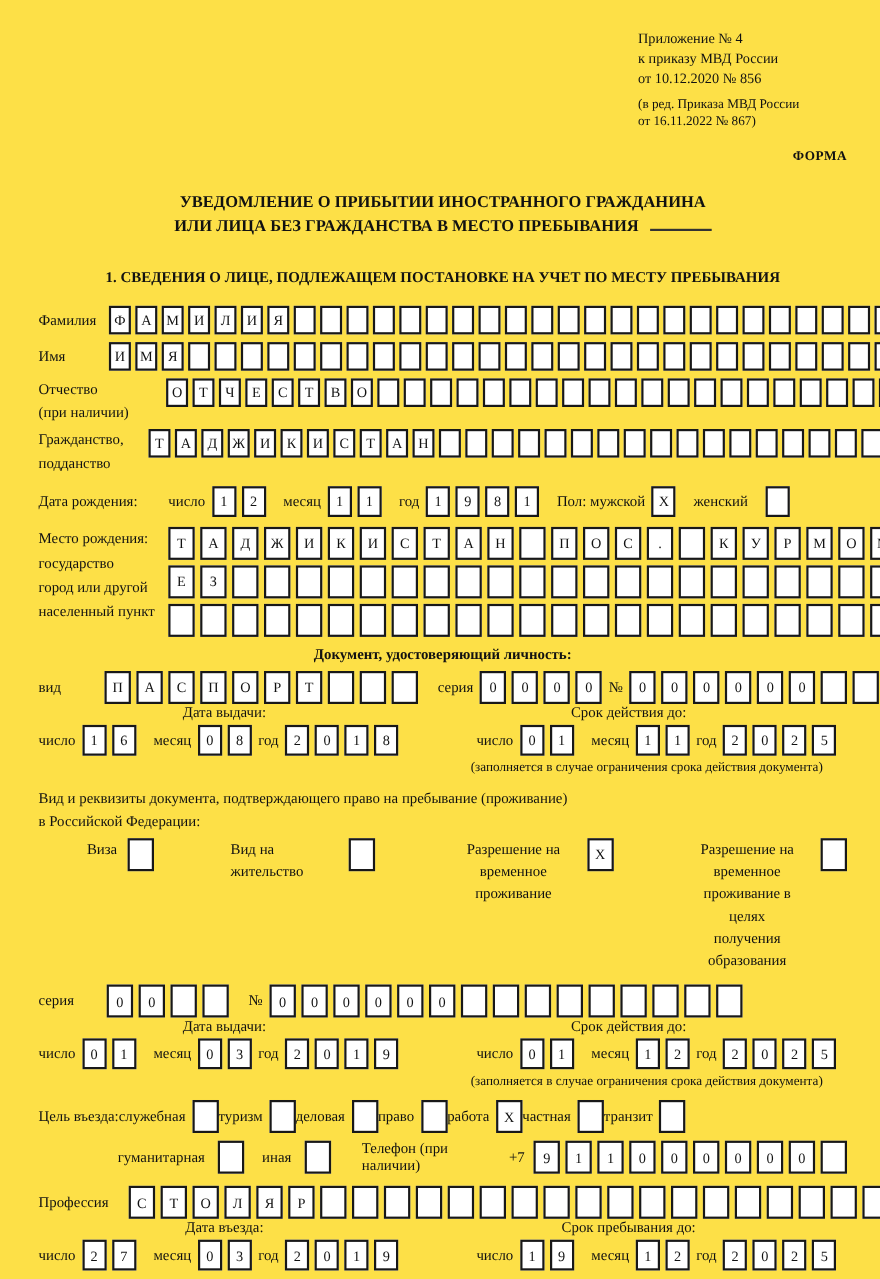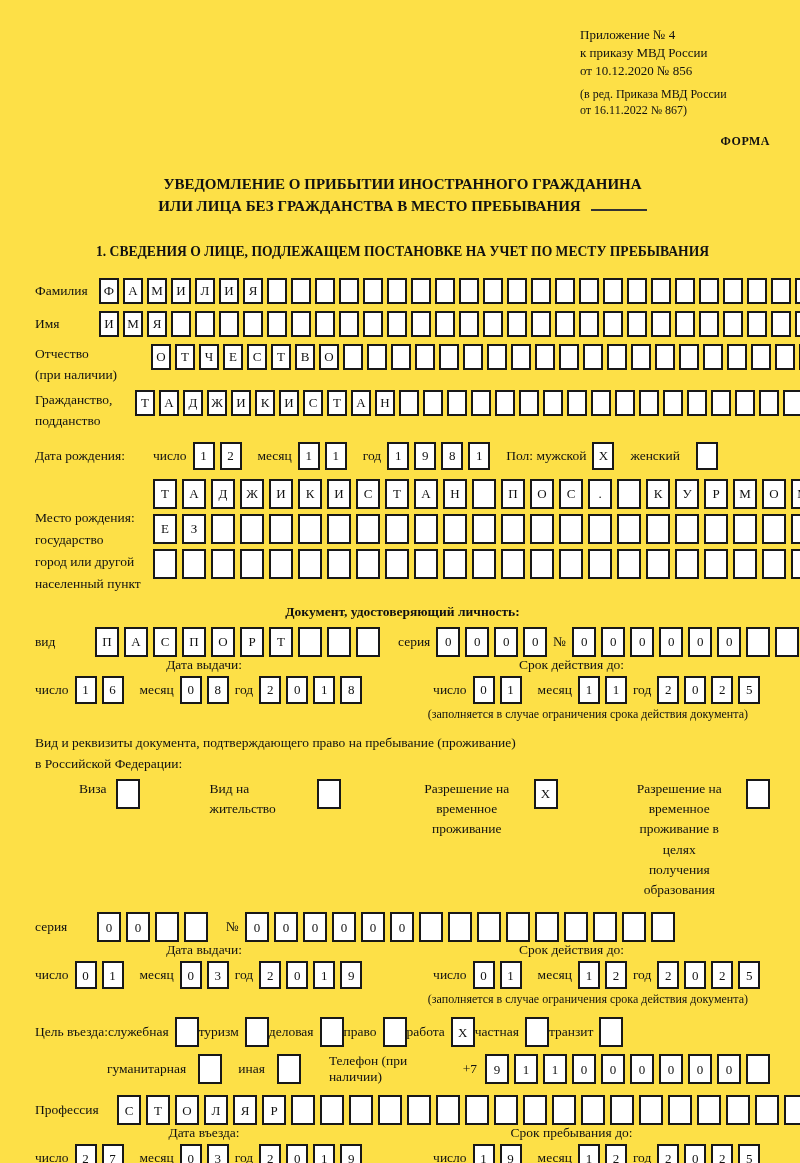--- a/index.html
+++ b/index.html
@@ -245,21 +245,21 @@
           <span class="cell">X</span>
         </span>
       <span class="gap10">женский</span>
       <span class="cells md gap10">
           <span class="cell"></span>
         </span>
     </span>
   </div>
 
   <div class="row start" style="margin-top:9px;">
-    <div class="lbl-lines" style="width:118px;line-height:1.65;margin-top:28px;">
+    <div class="lbl-lines" style="width:118px;line-height:1.65;">
       <div>Место рождения:</div>
       <div>государство</div>
       <div>город или другой</div>
       <div>населенный пункт</div>
     </div>
     <div class="stack">
       <div class="cells lg">
           <span class="cell">Т</span>
           <span class="cell">А</span>
           <span class="cell">Д</span>

